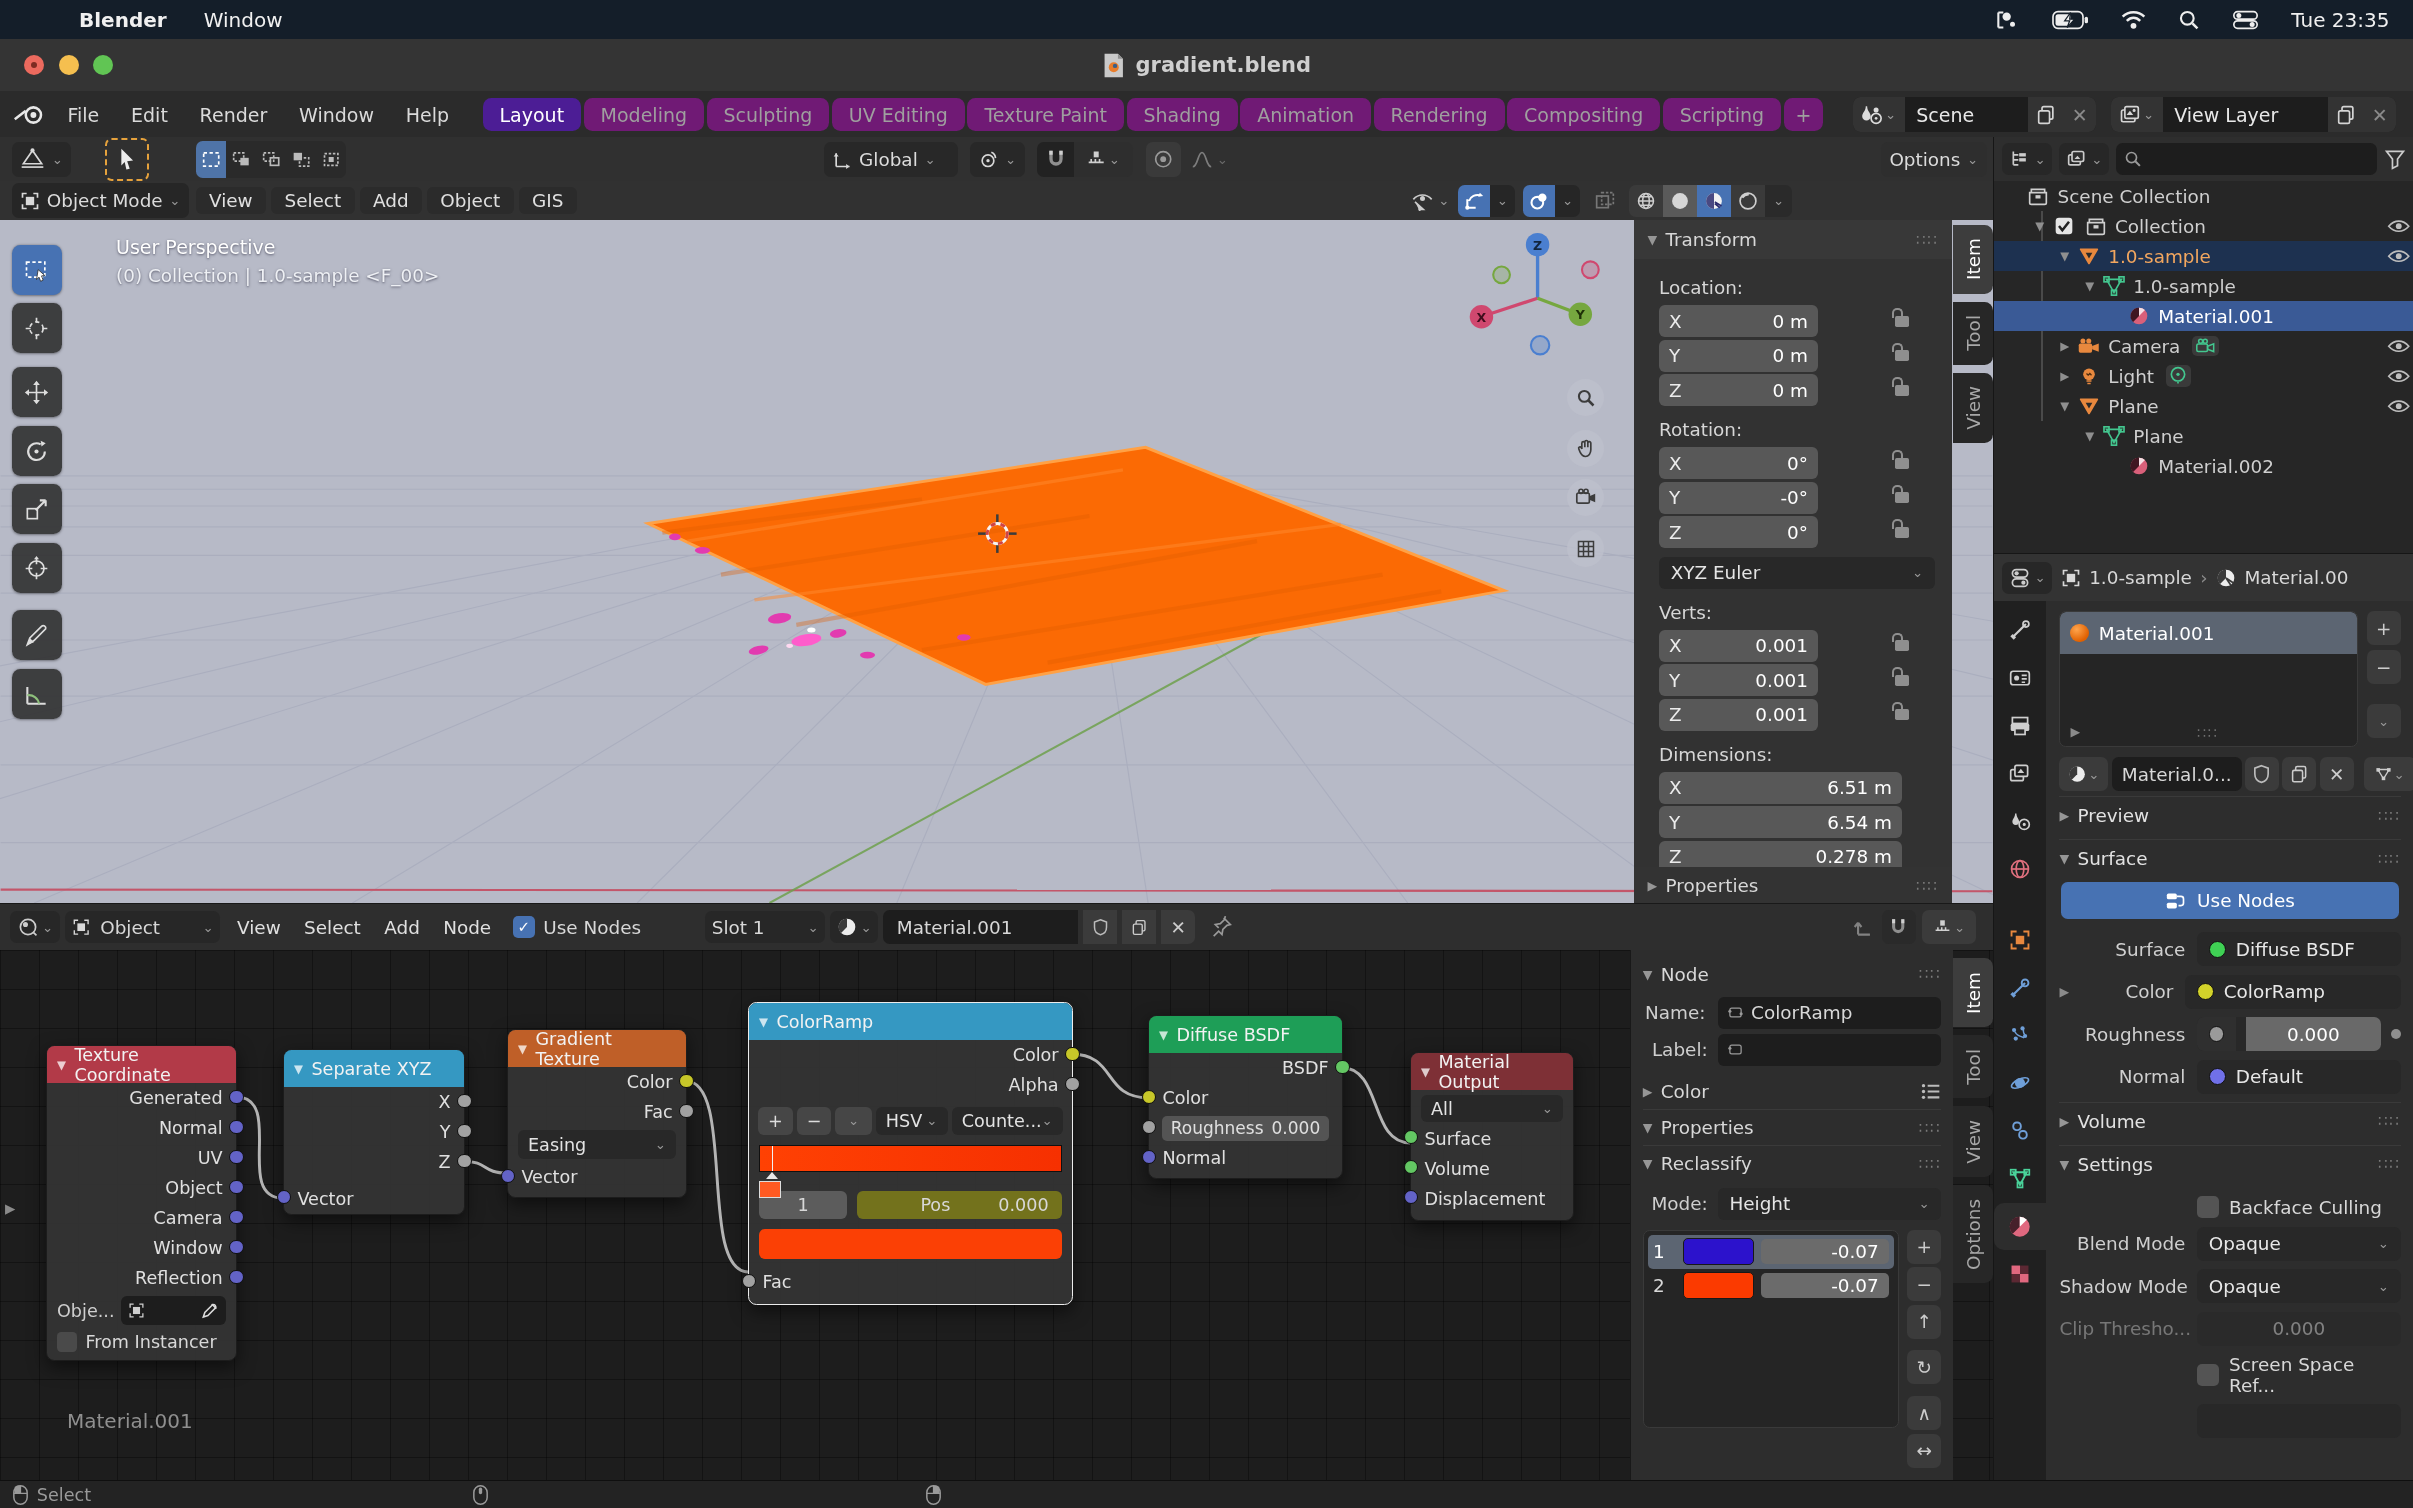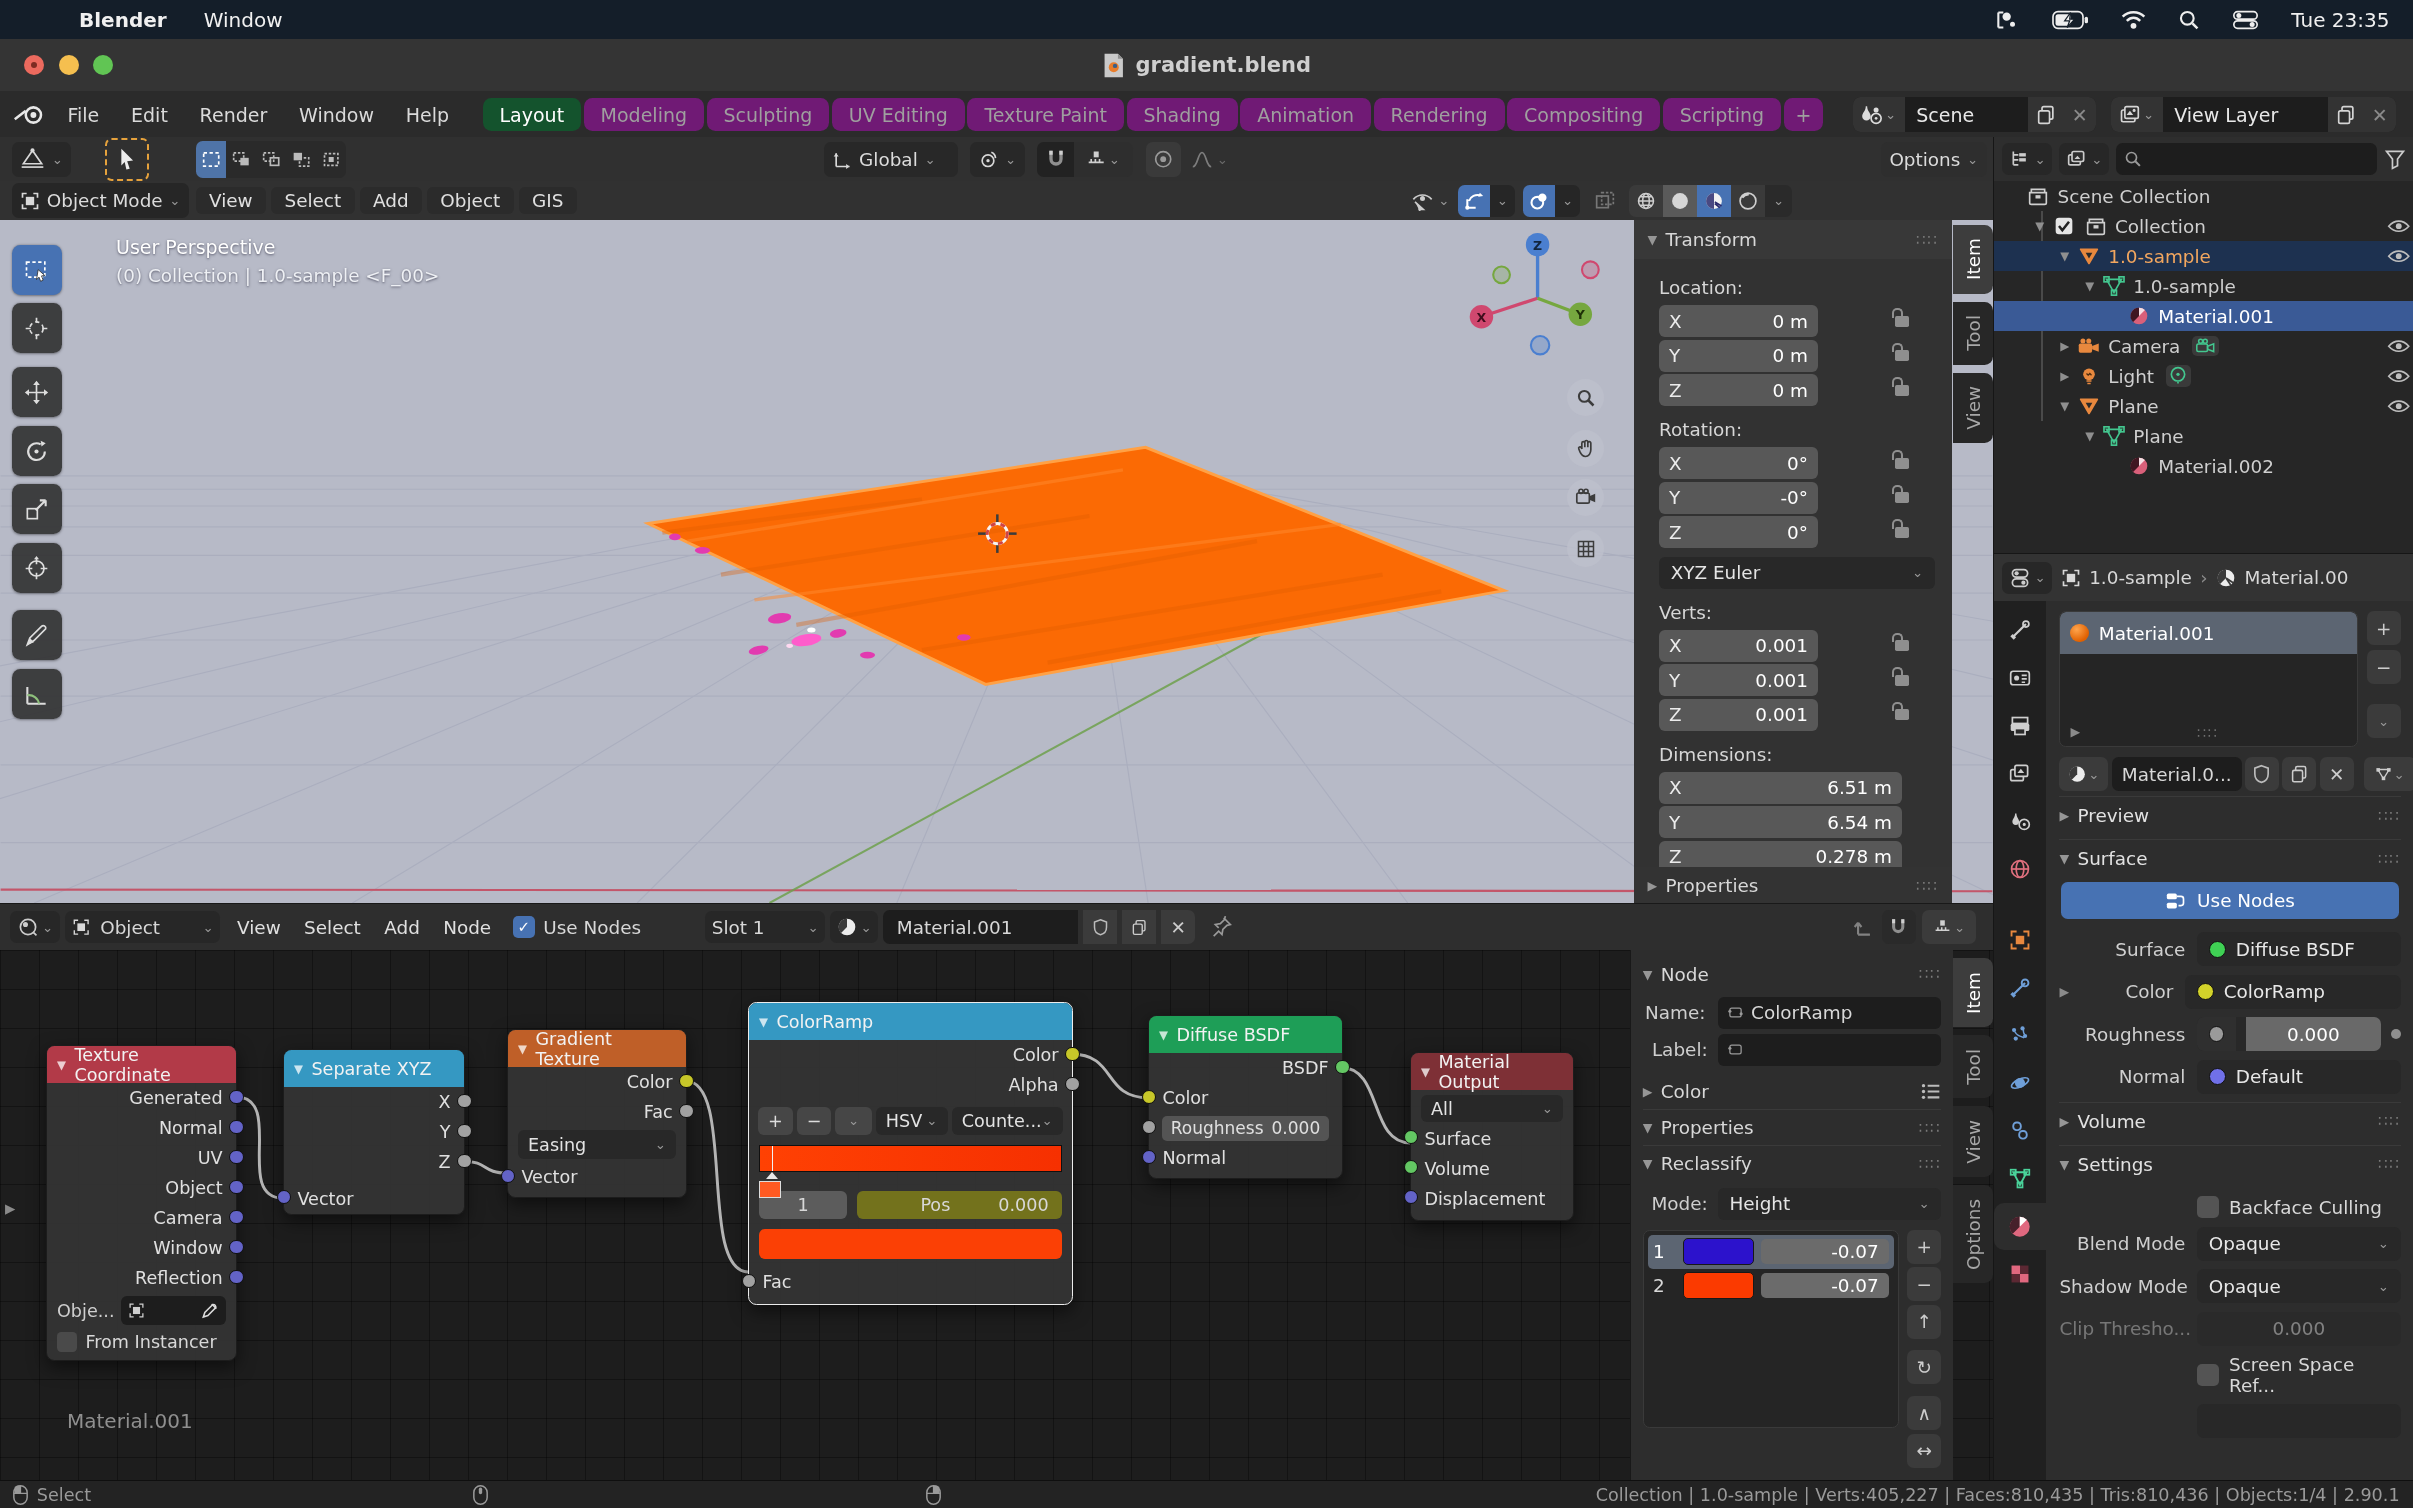--- a/index.html
+++ b/index.html
@@ -13,21 +13,21 @@
 #menubar .bold{font-weight:bold}
 #mb-right{margin-left:auto;display:flex;align-items:center;gap:32px;padding-right:23.5px}
 
 #titlebar{position:absolute;left:0;top:39px;width:2413px;height:52px;background:#343434;border-bottom:1.7px solid #222}
 .tl{position:absolute;top:16px;width:20px;height:20px;border-radius:50%}
 #titlebar .title{position:absolute;left:0;right:0;top:0;height:52px;display:flex;align-items:center;justify-content:center;gap:10px;color:#cfcfcf;font-weight:bold;font-size:21px}
 
 #topbar{position:absolute;left:0;top:91px;width:2413px;height:47px;background:#2b2b2b;border-bottom:1.7px solid #1f1f1f;display:flex;align-items:center;font-size:19px}
 #topbar .menu{color:#dadada;margin-right:8.4px;padding:3.4px 11.7px}
 .ws{padding:5.9px 17px;background:#701a75;color:#9f9f9f;border-radius:8.4px;margin-right:2.5px;white-space:nowrap}
-.ws.active{background:#14532d;color:#fff}
+.ws.active{background:#4c1d95;color:#fff}
 .idwidget{height:35px;background:#1d1d1d;border-radius:7.5px;display:flex;align-items:center;overflow:hidden}
 .idwidget .seg{height:100%;display:flex;align-items:center;padding:0 8.4px;background:#333}
 .idwidget .txt{padding:0 11.7px;color:#e8e8e8}
 
 #toolsettings{position:absolute;left:0;top:137px;width:2413px;height:44px;background:#303030;display:flex;align-items:center}
 .tsbtn{height:35px;background:#282828;border-radius:6.7px;display:flex;align-items:center;padding:0 8.4px;color:#dcdcdc;gap:6.7px}
 .chev{color:#9a9a9a;font-size:13.4px}
 
 #viewport{position:absolute;left:0;top:181px;width:1993px;height:722px;background:#b7bac7;overflow:hidden}
 #vp-header{position:absolute;left:0;top:0;width:100%;height:39px;background:#313131;display:flex;align-items:center;z-index:30;font-size:18.4px}
@@ -1553,15 +1553,14 @@
   <span>Select</span>
   <svg width="15" height="20" viewBox="0 0 18 24" style="position:absolute;left:473px">
       <rect x="1" y="1" width="16" height="22" rx="8" fill="none" stroke="#9a9a9a" stroke-width="1.8"></rect>
       <rect x="7" y="3" width="4" height="8" rx="2" fill="#9a9a9a"></rect>
     </svg>
   <svg width="15" height="20" viewBox="0 0 18 24" style="position:absolute;left:926px">
       <rect x="1" y="1" width="16" height="22" rx="8" fill="none" stroke="#9a9a9a" stroke-width="1.8"></rect>
       <path d="M9 1 v9 M1 10 h16" stroke="#9a9a9a" stroke-width="1.5"></path>
       <path d="M16 2.5 a8 8 0 0 0 -7 -1.5 v9 h7 Z" fill="#9a9a9a"></path>
     </svg>
-  <span style="margin-left:auto">Collection | 1.0-sample | Verts:405,227 | Faces:810,435 | Tris:810,436 | Objects:1/4 | 2.90.1</span>
 </div>
 
 
 </body></html>

